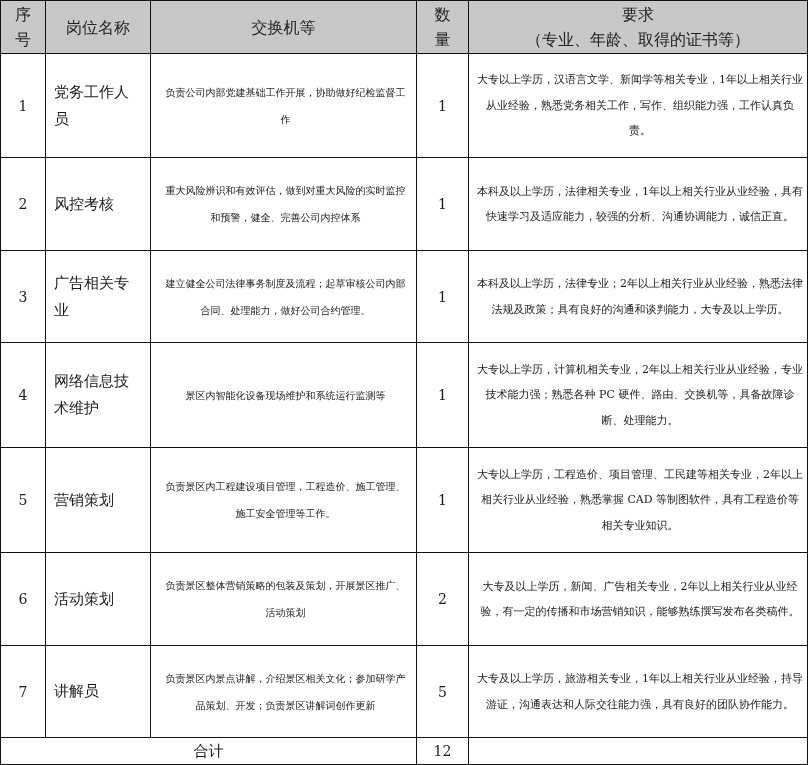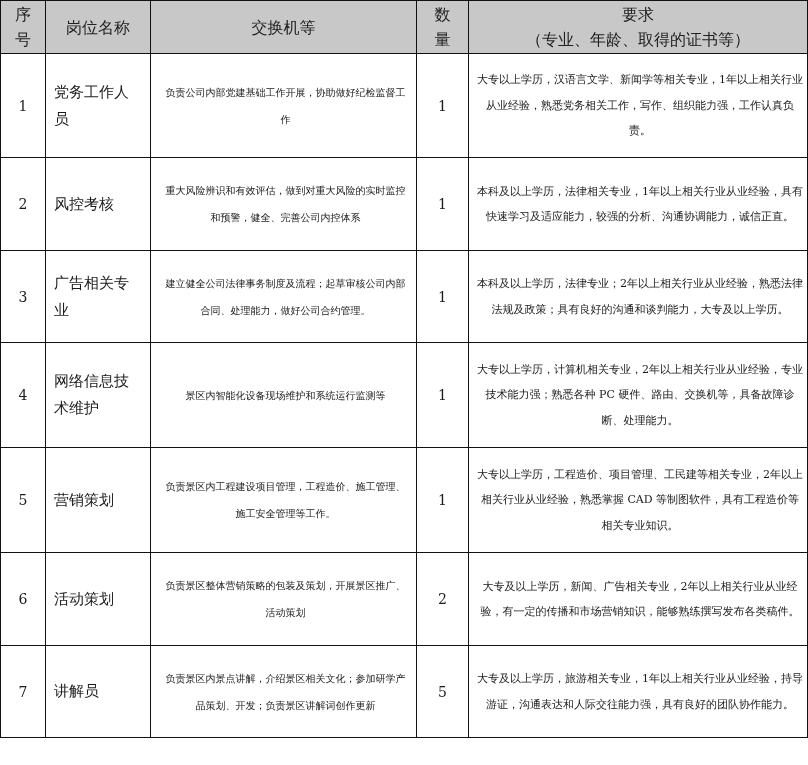--- a/index.html
+++ b/index.html
@@ -105,14 +105,19 @@
       <td class="c-qty">2</td>
       <td class="c-req">大专及以上学历，新闻、广告相关专业，2年以上相关行业从业经验，有一定的传播和市场营销知识，能够熟练撰写发布各类稿件。</td>
     </tr>
     <tr style="height:92px">
       <td class="c-num">7</td>
       <td class="c-name">讲解员</td>
       <td class="c-duty">负责景区内景点讲解，介绍景区相关文化；参加研学产品策划、开发；负责景区讲解词创作更新</td>
       <td class="c-qty">5</td>
       <td class="c-req">大专及以上学历，旅游相关专业，1年以上相关行业从业经验，持导游证，沟通表达和人际交往能力强，具有良好的团队协作能力。</td>
     </tr>
+    <tr style="height:27px">
+      <td class="c-total" colspan="3">合计</td>
+      <td class="c-qty">12</td>
+      <td class="c-req"></td>
+    </tr>
   </tbody>
 </table>
 
 </body></html>

